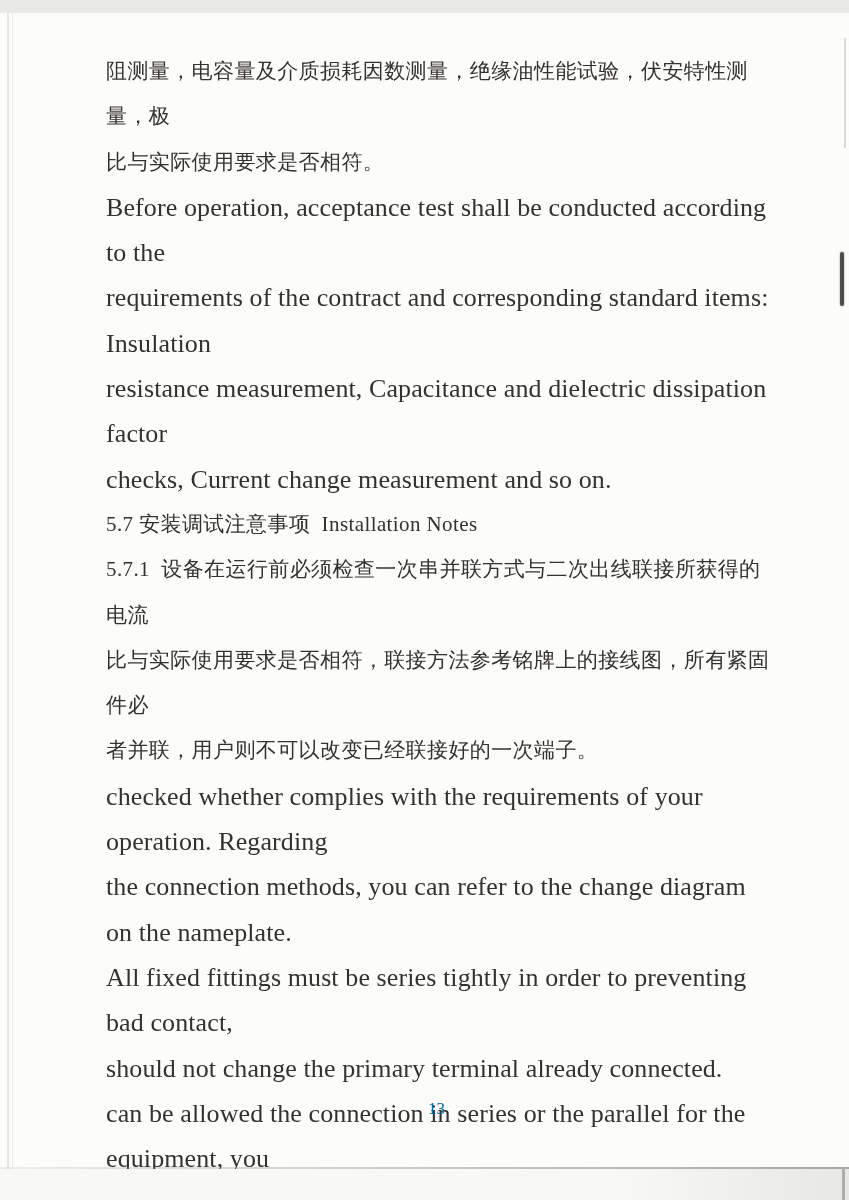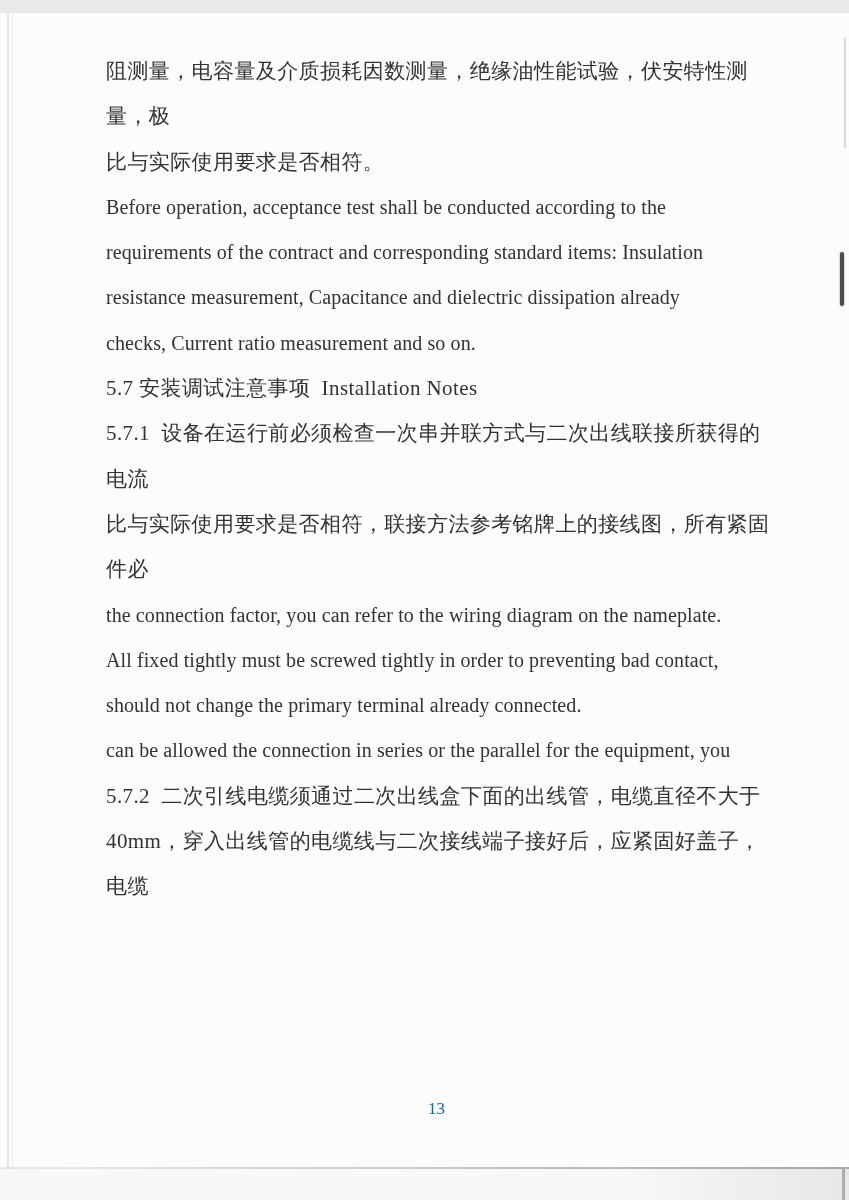--- a/index.html
+++ b/index.html
@@ -28,21 +28,21 @@
   .line {
     line-height: 45.3px;
     white-space: pre-wrap;
     color: #343230;
   }
   .line.zh {
     font-size: 21px;
     letter-spacing: 0.4px;
   }
   .line.en {
-    font-size: 20px;
+    font-size: 26px;
     letter-spacing: 0.1px;
   }
   .page-number {
     position: absolute;
     top: 1086px;
     left: 0;
     width: 849px;
     text-align: center;
     font-size: 17px;
     color: #0369a1;
@@ -119,27 +119,29 @@
 </head>
 <body>
 
 <div class="page">
 
   <div class="doc">
     <div class="line zh">阻测量，电容量及介质损耗因数测量，绝缘油性能试验，伏安特性测量，极</div>
     <div class="line zh">比与实际使用要求是否相符。</div>
     <div class="line en">Before operation, acceptance test shall be conducted according to the</div>
     <div class="line en">requirements of the contract and corresponding standard items: Insulation</div>
-    <div class="line en">resistance measurement, Capacitance and dielectric dissipation already</div>
-    <div class="line en">checks, Current ratio measurement and so on.</div>
+    <div class="line en">resistance measurement, Capacitance and dielectric dissipation factor</div>
+    <div class="line en">checks, Current change measurement and so on.</div>
     <div class="line zh">5.7 安装调试注意事项  Installation Notes</div>
     <div class="line zh">5.7.1  设备在运行前必须检查一次串并联方式与二次出线联接所获得的电流</div>
     <div class="line zh">比与实际使用要求是否相符，联接方法参考铭牌上的接线图，所有紧固件必</div>
-    <div class="line en">the connection factor, you can refer to the wiring diagram on the nameplate.</div>
-    <div class="line en">All fixed tightly must be screwed tightly in order to preventing bad contact,</div>
+    <div class="line zh">者并联，用户则不可以改变已经联接好的一次端子。</div>
+    <div class="line en">checked whether complies with the requirements of your operation. Regarding</div>
+    <div class="line en">the connection methods, you can refer to the change diagram on the nameplate.</div>
+    <div class="line en">All fixed fittings must be series tightly in order to preventing bad contact,</div>
     <div class="line en">should not change the primary terminal already connected.</div>
     <div class="line en">can be allowed the connection in series or the parallel for the equipment, you</div>
     <div class="line zh">5.7.2  二次引线电缆须通过二次出线盒下面的出线管，电缆直径不大于</div>
     <div class="line zh">40mm，穿入出线管的电缆线与二次接线端子接好后，应紧固好盖子，电缆</div>
 
   </div>
 
   <div class="page-number">13</div>
 
   <div class="scan-edge-left"></div>

